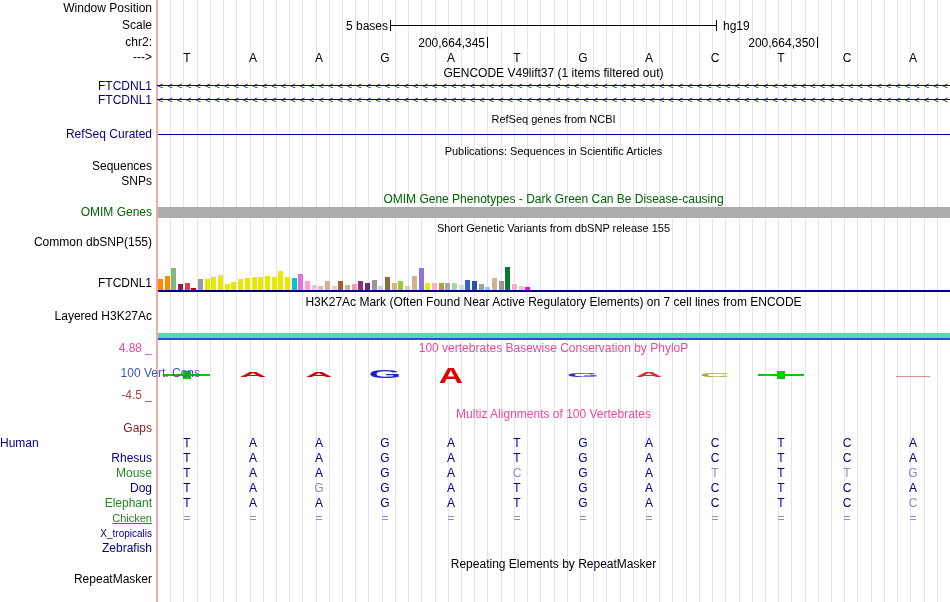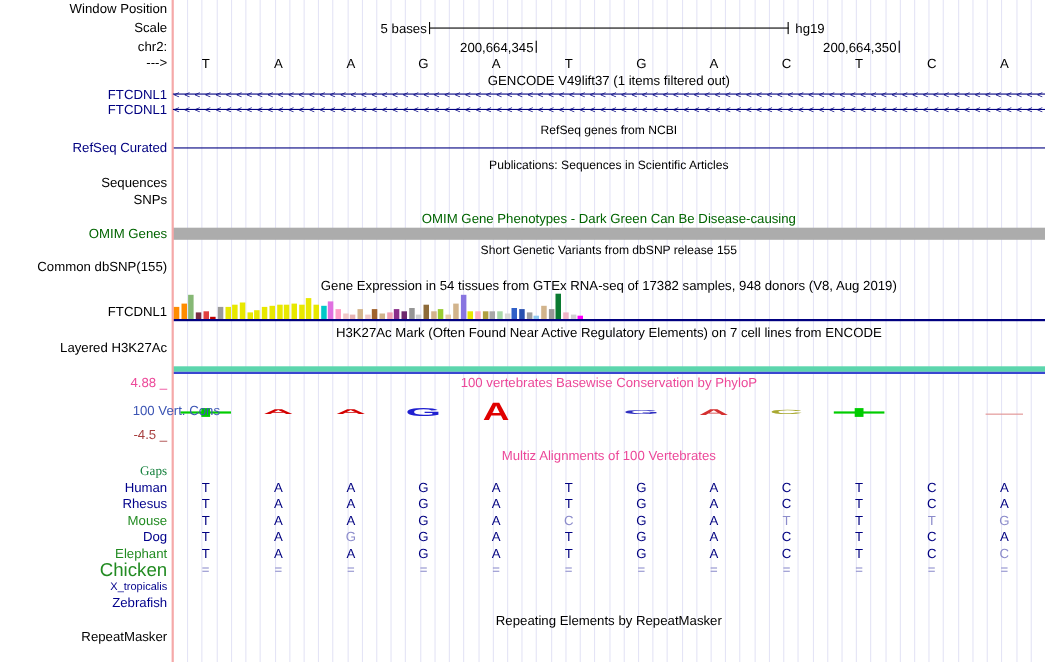--- a/index.html
+++ b/index.html
@@ -9,21 +9,21 @@
   .lbl{position:absolute;left:0;width:152px;text-align:right;font-size:12px;
        line-height:13px;white-space:nowrap;z-index:2;}
   .ctitle{position:absolute;left:157px;width:793px;text-align:center;font-size:12px;
        line-height:13px;white-space:pre;z-index:2;}
   .fs11{font-size:11px;}
   .fs13{font-size:13px;}
   .navy{color:#000080;}
   .blue{color:#ec4899;}
   .slate{color:#3C55B4;padding-left:48px;}
   .green{color:#006400;}
-  .orange{color:#15803d;font-family:Liberation Serif, serif;}
+  .orange{color:#7f1d1d;}
   .maroon{color:#A84040;}
   .hline{position:absolute;left:157px;width:793px;z-index:1;}
 </style>
 </head>
 <body>
 
 <div id="app">
 
   <div class="lbl" style="top:2px">Window Position</div>
   <div class="lbl" style="top:19px">Scale</div>
@@ -42,21 +42,20 @@
   <div class="lbl slate" style="top:367px">100 Vert. Cons</div>
   <div class="lbl maroon" style="top:389px">-4.5 _</div>
   <div class="lbl orange" style="top:422px">Gaps</div>
   <div class="lbl" style="top:573px">RepeatMasker</div>
 
   <div class="ctitle" style="top:67px">GENCODE V49lift37 (1 items filtered out)</div>
   <div class="ctitle fs11" style="top:113px">RefSeq genes from NCBI</div>
   <div class="ctitle fs11" style="top:145px">Publications: Sequences in Scientific Articles</div>
   <div class="ctitle green" style="top:193px">OMIM Gene Phenotypes - Dark Green Can Be Disease-causing</div>
   <div class="ctitle fs11" style="top:222px">Short Genetic Variants from dbSNP release 155</div>
-  <div class="ctitle" style="top:254px">Gene Expression in 54 tissues from GTEx RNA-seq of 17382 samples, 948 donors (V8, Aug 2019)</div>
   <div class="ctitle" style="top:296px">H3K27Ac Mark (Often Found Near Active Regulatory Elements) on 7 cell lines from ENCODE</div>
   <div class="ctitle blue" style="top:342px">100 vertebrates Basewise Conservation by PhyloP</div>
   <div class="ctitle blue" style="top:408px">Multiz Alignments of 100 Vertebrates</div>
   <div class="ctitle" style="top:558px">Repeating Elements by RepeatMasker</div>
 
   <div style="position:absolute;left:322px;top:19px;width:66px;text-align:right;font-size:12px;z-index:2">5 bases</div>
   <div style="position:absolute;left:390px;top:25px;width:327px;height:1px;background:#000;z-index:2"></div>
   <div style="position:absolute;left:390px;top:20px;width:1px;height:11px;background:#000;z-index:2"></div>
   <div style="position:absolute;left:716px;top:20px;width:1px;height:11px;background:#000;z-index:2"></div>
   <div style="position:absolute;left:723px;top:19px;font-size:12px;z-index:2">hg19</div>
@@ -212,21 +211,21 @@
     <div style="position: absolute; left: 241px; top: 363px; width: 24px; height: 24px; line-height: 24px; text-align: center; font-size: 19px; font-weight: bold; color: rgb(212, 0, 0); transform: scale(2, 0.33); z-index: 1;">A</div>
     <div style="position: absolute; left: 307px; top: 363px; width: 24px; height: 24px; line-height: 24px; text-align: center; font-size: 19px; font-weight: bold; color: rgb(212, 0, 0); transform: scale(2, 0.33); z-index: 1;">A</div>
     <div style="position: absolute; left: 373px; top: 363px; width: 24px; height: 24px; line-height: 24px; text-align: center; font-size: 19px; font-weight: bold; color: rgb(32, 32, 208); transform: scale(2.2, 0.55); z-index: 1;">G</div>
     <div style="position: absolute; left: 439px; top: 363px; width: 24px; height: 24px; line-height: 24px; text-align: center; font-size: 24px; font-weight: bold; color: rgb(224, 0, 0); transform: scale(1.4, 0.95); z-index: 1;">A</div>
     <div style="position: absolute; left: 571px; top: 363px; width: 24px; height: 24px; line-height: 24px; text-align: center; font-size: 19px; font-weight: bold; color: rgb(48, 48, 192); transform: scale(2.2, 0.28); z-index: 1;">G</div>
     <div style="position: absolute; left: 637px; top: 363px; width: 24px; height: 24px; line-height: 24px; text-align: center; font-size: 19px; font-weight: bold; color: rgb(212, 48, 48); transform: scale(2, 0.4); z-index: 1;">A</div>
     <div style="position: absolute; left: 703px; top: 363px; width: 24px; height: 24px; line-height: 24px; text-align: center; font-size: 19px; font-weight: bold; color: rgb(168, 168, 48); transform: scale(2.2, 0.3); z-index: 1;">C</div>
     <div style="position: absolute; left: 758px; top: 374px; width: 46px; height: 2px; background: rgb(0, 204, 0); z-index: 1;"></div>
     <div style="position: absolute; left: 777px; top: 371px; width: 8px; height: 8px; background: rgb(0, 204, 0); z-index: 1;"></div>
     <div style="position: absolute; left: 896px; top: 376px; width: 34px; height: 1px; background: rgb(224, 144, 144); z-index: 1;"></div>
-    <div style="position: absolute; left: 0px; top: 437px; width: 152px; text-align: right; font-size: 12px; line-height: 13px; color: rgb(0, 0, 139); z-index: 2;">Human</div>
+    <div style="position: absolute; left: 0px; top: 437px; width: 152px; text-align: left; font-size: 12px; line-height: 13px; color: rgb(0, 0, 139); z-index: 2;">Human</div>
     <div style="position: absolute; left: 180px; top: 437px; width: 14px; text-align: center; font-size: 12px; line-height: 13px; color: rgb(0, 0, 128); z-index: 1;">T</div>
     <div style="position: absolute; left: 246px; top: 437px; width: 14px; text-align: center; font-size: 12px; line-height: 13px; color: rgb(0, 0, 128); z-index: 1;">A</div>
     <div style="position: absolute; left: 312px; top: 437px; width: 14px; text-align: center; font-size: 12px; line-height: 13px; color: rgb(0, 0, 128); z-index: 1;">A</div>
     <div style="position: absolute; left: 378px; top: 437px; width: 14px; text-align: center; font-size: 12px; line-height: 13px; color: rgb(0, 0, 128); z-index: 1;">G</div>
     <div style="position: absolute; left: 444px; top: 437px; width: 14px; text-align: center; font-size: 12px; line-height: 13px; color: rgb(0, 0, 128); z-index: 1;">A</div>
     <div style="position: absolute; left: 510px; top: 437px; width: 14px; text-align: center; font-size: 12px; line-height: 13px; color: rgb(0, 0, 128); z-index: 1;">T</div>
     <div style="position: absolute; left: 576px; top: 437px; width: 14px; text-align: center; font-size: 12px; line-height: 13px; color: rgb(0, 0, 128); z-index: 1;">G</div>
     <div style="position: absolute; left: 642px; top: 437px; width: 14px; text-align: center; font-size: 12px; line-height: 13px; color: rgb(0, 0, 128); z-index: 1;">A</div>
     <div style="position: absolute; left: 708px; top: 437px; width: 14px; text-align: center; font-size: 12px; line-height: 13px; color: rgb(0, 0, 128); z-index: 1;">C</div>
     <div style="position: absolute; left: 774px; top: 437px; width: 14px; text-align: center; font-size: 12px; line-height: 13px; color: rgb(0, 0, 128); z-index: 1;">T</div>
@@ -277,21 +276,21 @@
     <div style="position: absolute; left: 312px; top: 497px; width: 14px; text-align: center; font-size: 12px; line-height: 13px; color: rgb(0, 0, 128); z-index: 1;">A</div>
     <div style="position: absolute; left: 378px; top: 497px; width: 14px; text-align: center; font-size: 12px; line-height: 13px; color: rgb(0, 0, 128); z-index: 1;">G</div>
     <div style="position: absolute; left: 444px; top: 497px; width: 14px; text-align: center; font-size: 12px; line-height: 13px; color: rgb(0, 0, 128); z-index: 1;">A</div>
     <div style="position: absolute; left: 510px; top: 497px; width: 14px; text-align: center; font-size: 12px; line-height: 13px; color: rgb(0, 0, 128); z-index: 1;">T</div>
     <div style="position: absolute; left: 576px; top: 497px; width: 14px; text-align: center; font-size: 12px; line-height: 13px; color: rgb(0, 0, 128); z-index: 1;">G</div>
     <div style="position: absolute; left: 642px; top: 497px; width: 14px; text-align: center; font-size: 12px; line-height: 13px; color: rgb(0, 0, 128); z-index: 1;">A</div>
     <div style="position: absolute; left: 708px; top: 497px; width: 14px; text-align: center; font-size: 12px; line-height: 13px; color: rgb(0, 0, 128); z-index: 1;">C</div>
     <div style="position: absolute; left: 774px; top: 497px; width: 14px; text-align: center; font-size: 12px; line-height: 13px; color: rgb(0, 0, 128); z-index: 1;">T</div>
     <div style="position: absolute; left: 840px; top: 497px; width: 14px; text-align: center; font-size: 12px; line-height: 13px; color: rgb(0, 0, 128); z-index: 1;">C</div>
     <div style="position: absolute; left: 906px; top: 497px; width: 14px; text-align: center; font-size: 12px; line-height: 13px; color: rgb(140, 140, 203); z-index: 1;">C</div>
-    <div style="position: absolute; left: 0px; top: 512px; width: 152px; text-align: right; font-size: 17px; line-height: 13px; color: rgb(34, 139, 34); z-index: 2;">Chicken</div>
+    <div style="position: absolute; left: 0px; top: 512px; width: 152px; text-align: right; font-size: 11px; line-height: 13px; color: rgb(34, 139, 34); z-index: 2; text-decoration: underline;">Chicken</div>
     <div style="position: absolute; left: 180px; top: 512px; width: 14px; text-align: center; font-size: 12px; line-height: 13px; color: rgb(140, 140, 203); z-index: 1;">=</div>
     <div style="position: absolute; left: 246px; top: 512px; width: 14px; text-align: center; font-size: 12px; line-height: 13px; color: rgb(140, 140, 203); z-index: 1;">=</div>
     <div style="position: absolute; left: 312px; top: 512px; width: 14px; text-align: center; font-size: 12px; line-height: 13px; color: rgb(140, 140, 203); z-index: 1;">=</div>
     <div style="position: absolute; left: 378px; top: 512px; width: 14px; text-align: center; font-size: 12px; line-height: 13px; color: rgb(140, 140, 203); z-index: 1;">=</div>
     <div style="position: absolute; left: 444px; top: 512px; width: 14px; text-align: center; font-size: 12px; line-height: 13px; color: rgb(140, 140, 203); z-index: 1;">=</div>
     <div style="position: absolute; left: 510px; top: 512px; width: 14px; text-align: center; font-size: 12px; line-height: 13px; color: rgb(140, 140, 203); z-index: 1;">=</div>
     <div style="position: absolute; left: 576px; top: 512px; width: 14px; text-align: center; font-size: 12px; line-height: 13px; color: rgb(140, 140, 203); z-index: 1;">=</div>
     <div style="position: absolute; left: 642px; top: 512px; width: 14px; text-align: center; font-size: 12px; line-height: 13px; color: rgb(140, 140, 203); z-index: 1;">=</div>
     <div style="position: absolute; left: 708px; top: 512px; width: 14px; text-align: center; font-size: 12px; line-height: 13px; color: rgb(140, 140, 203); z-index: 1;">=</div>
     <div style="position: absolute; left: 774px; top: 512px; width: 14px; text-align: center; font-size: 12px; line-height: 13px; color: rgb(140, 140, 203); z-index: 1;">=</div>

